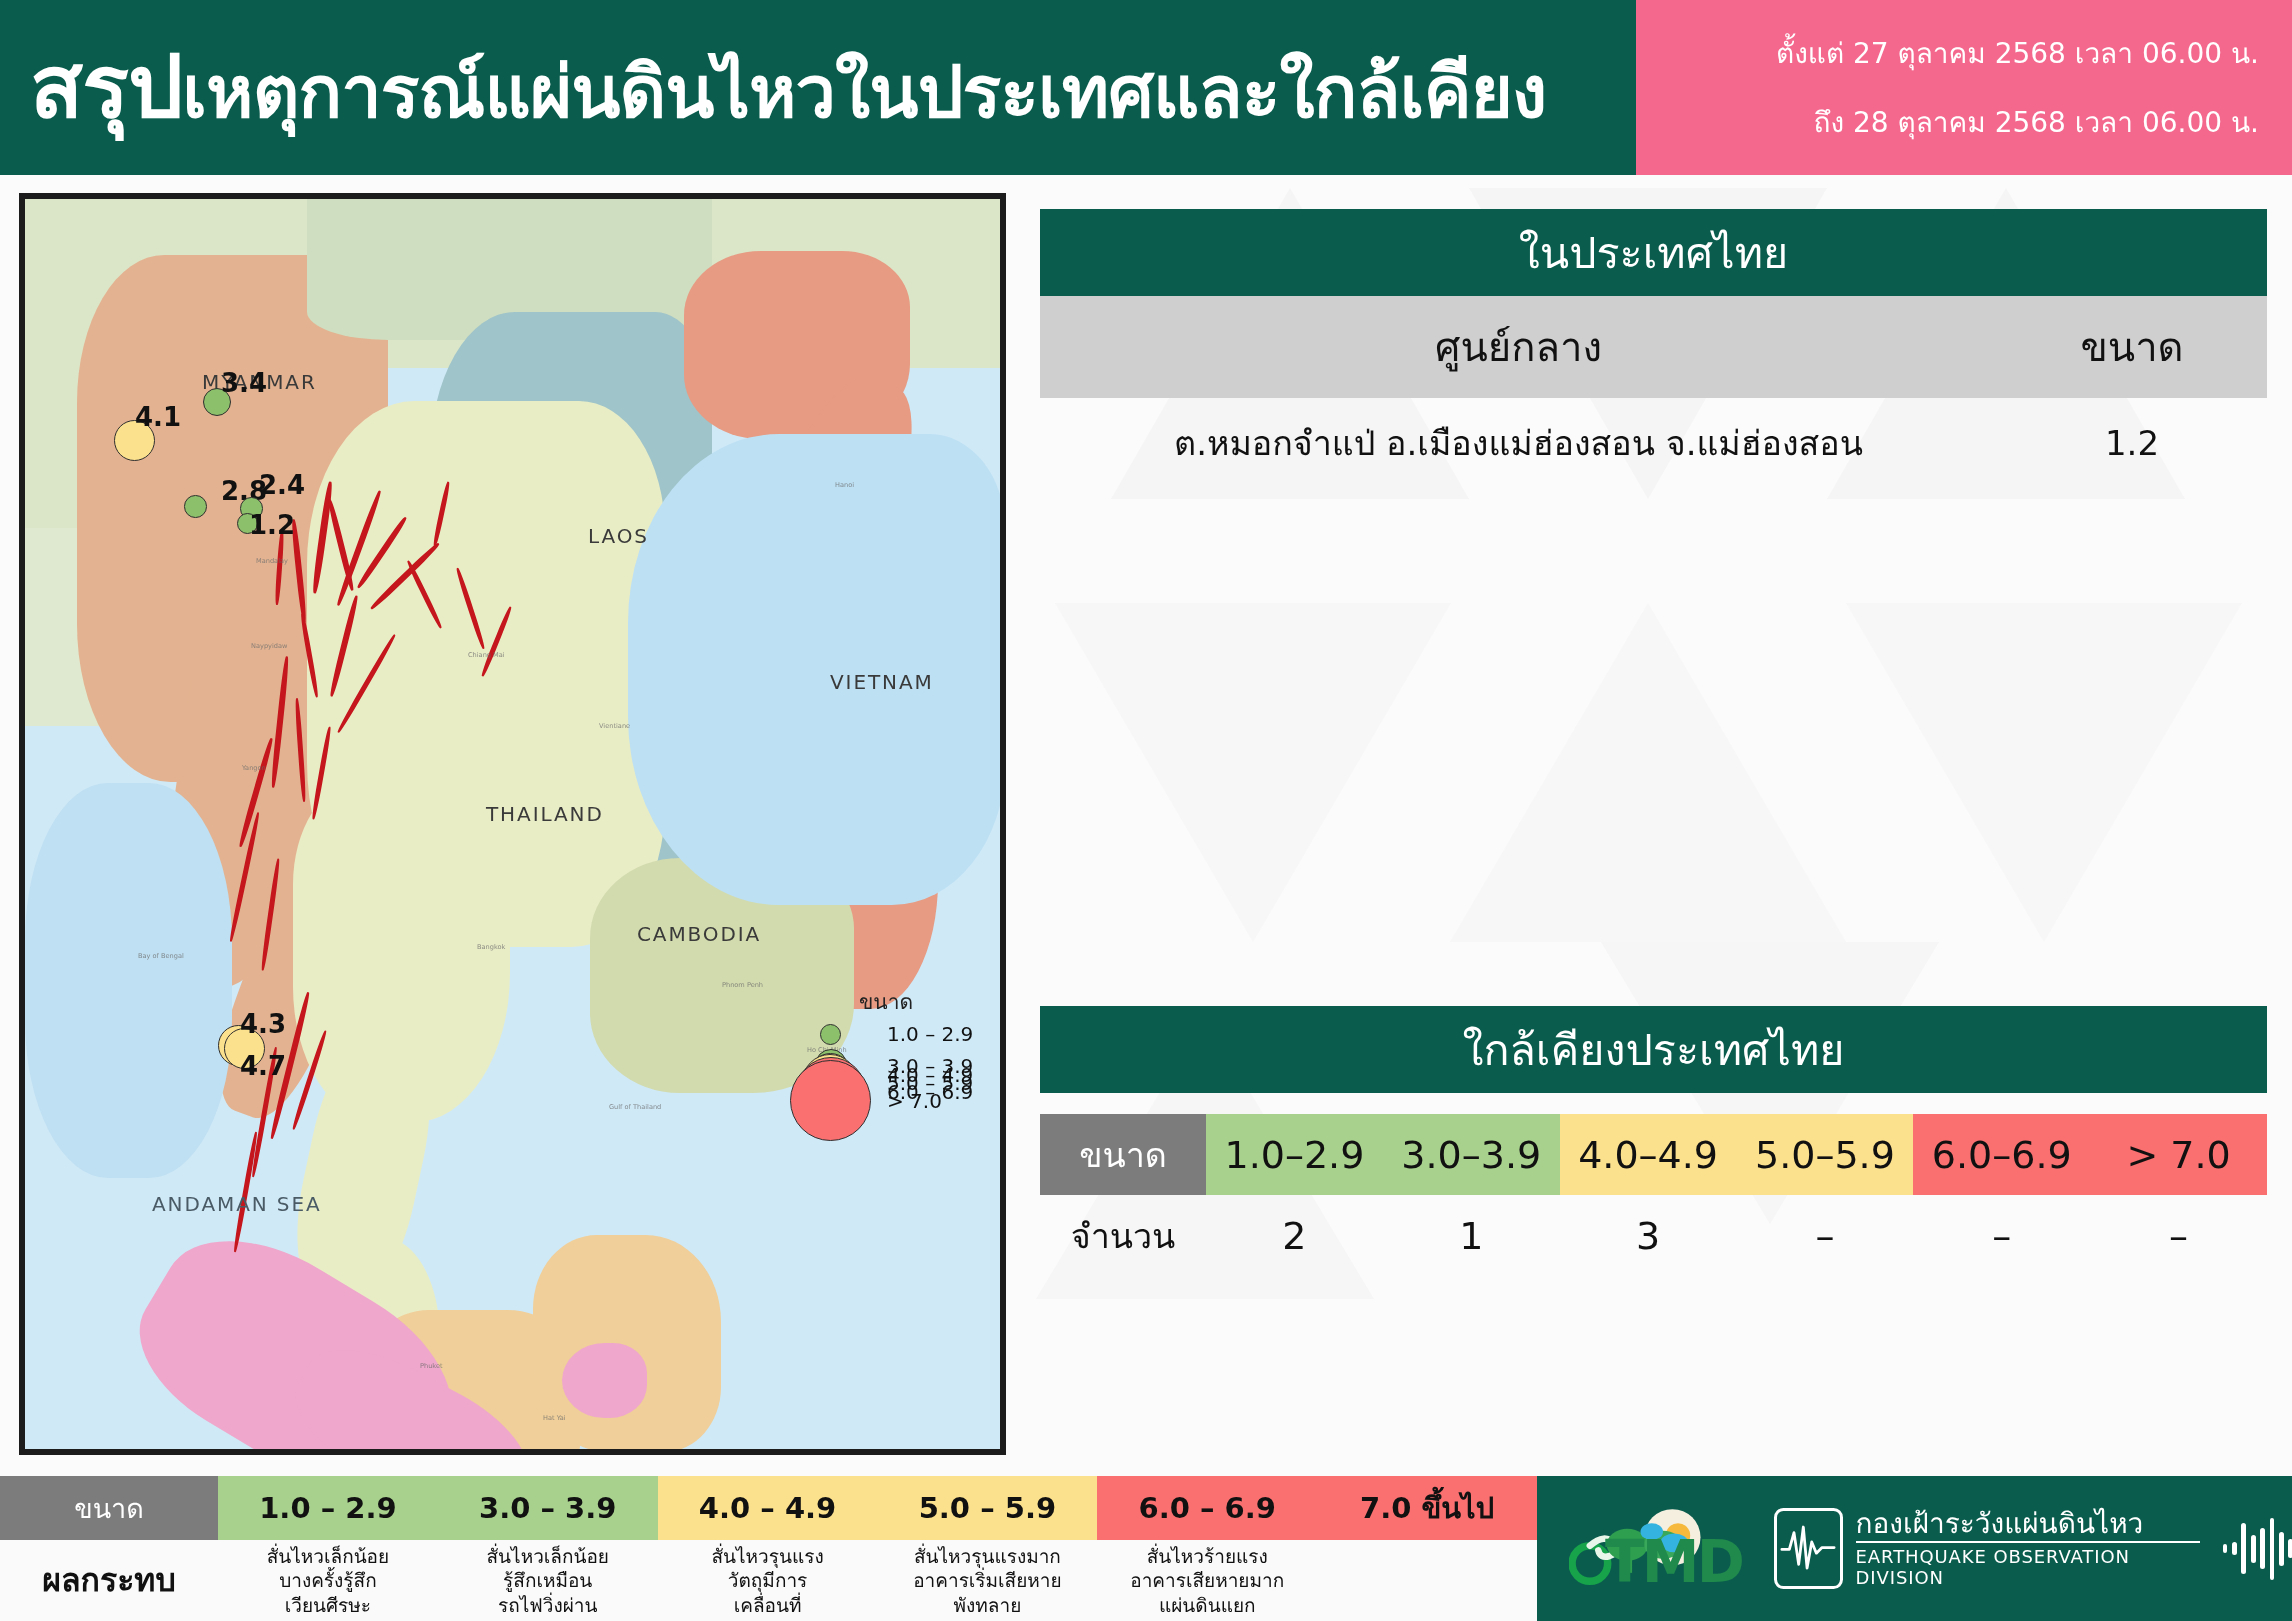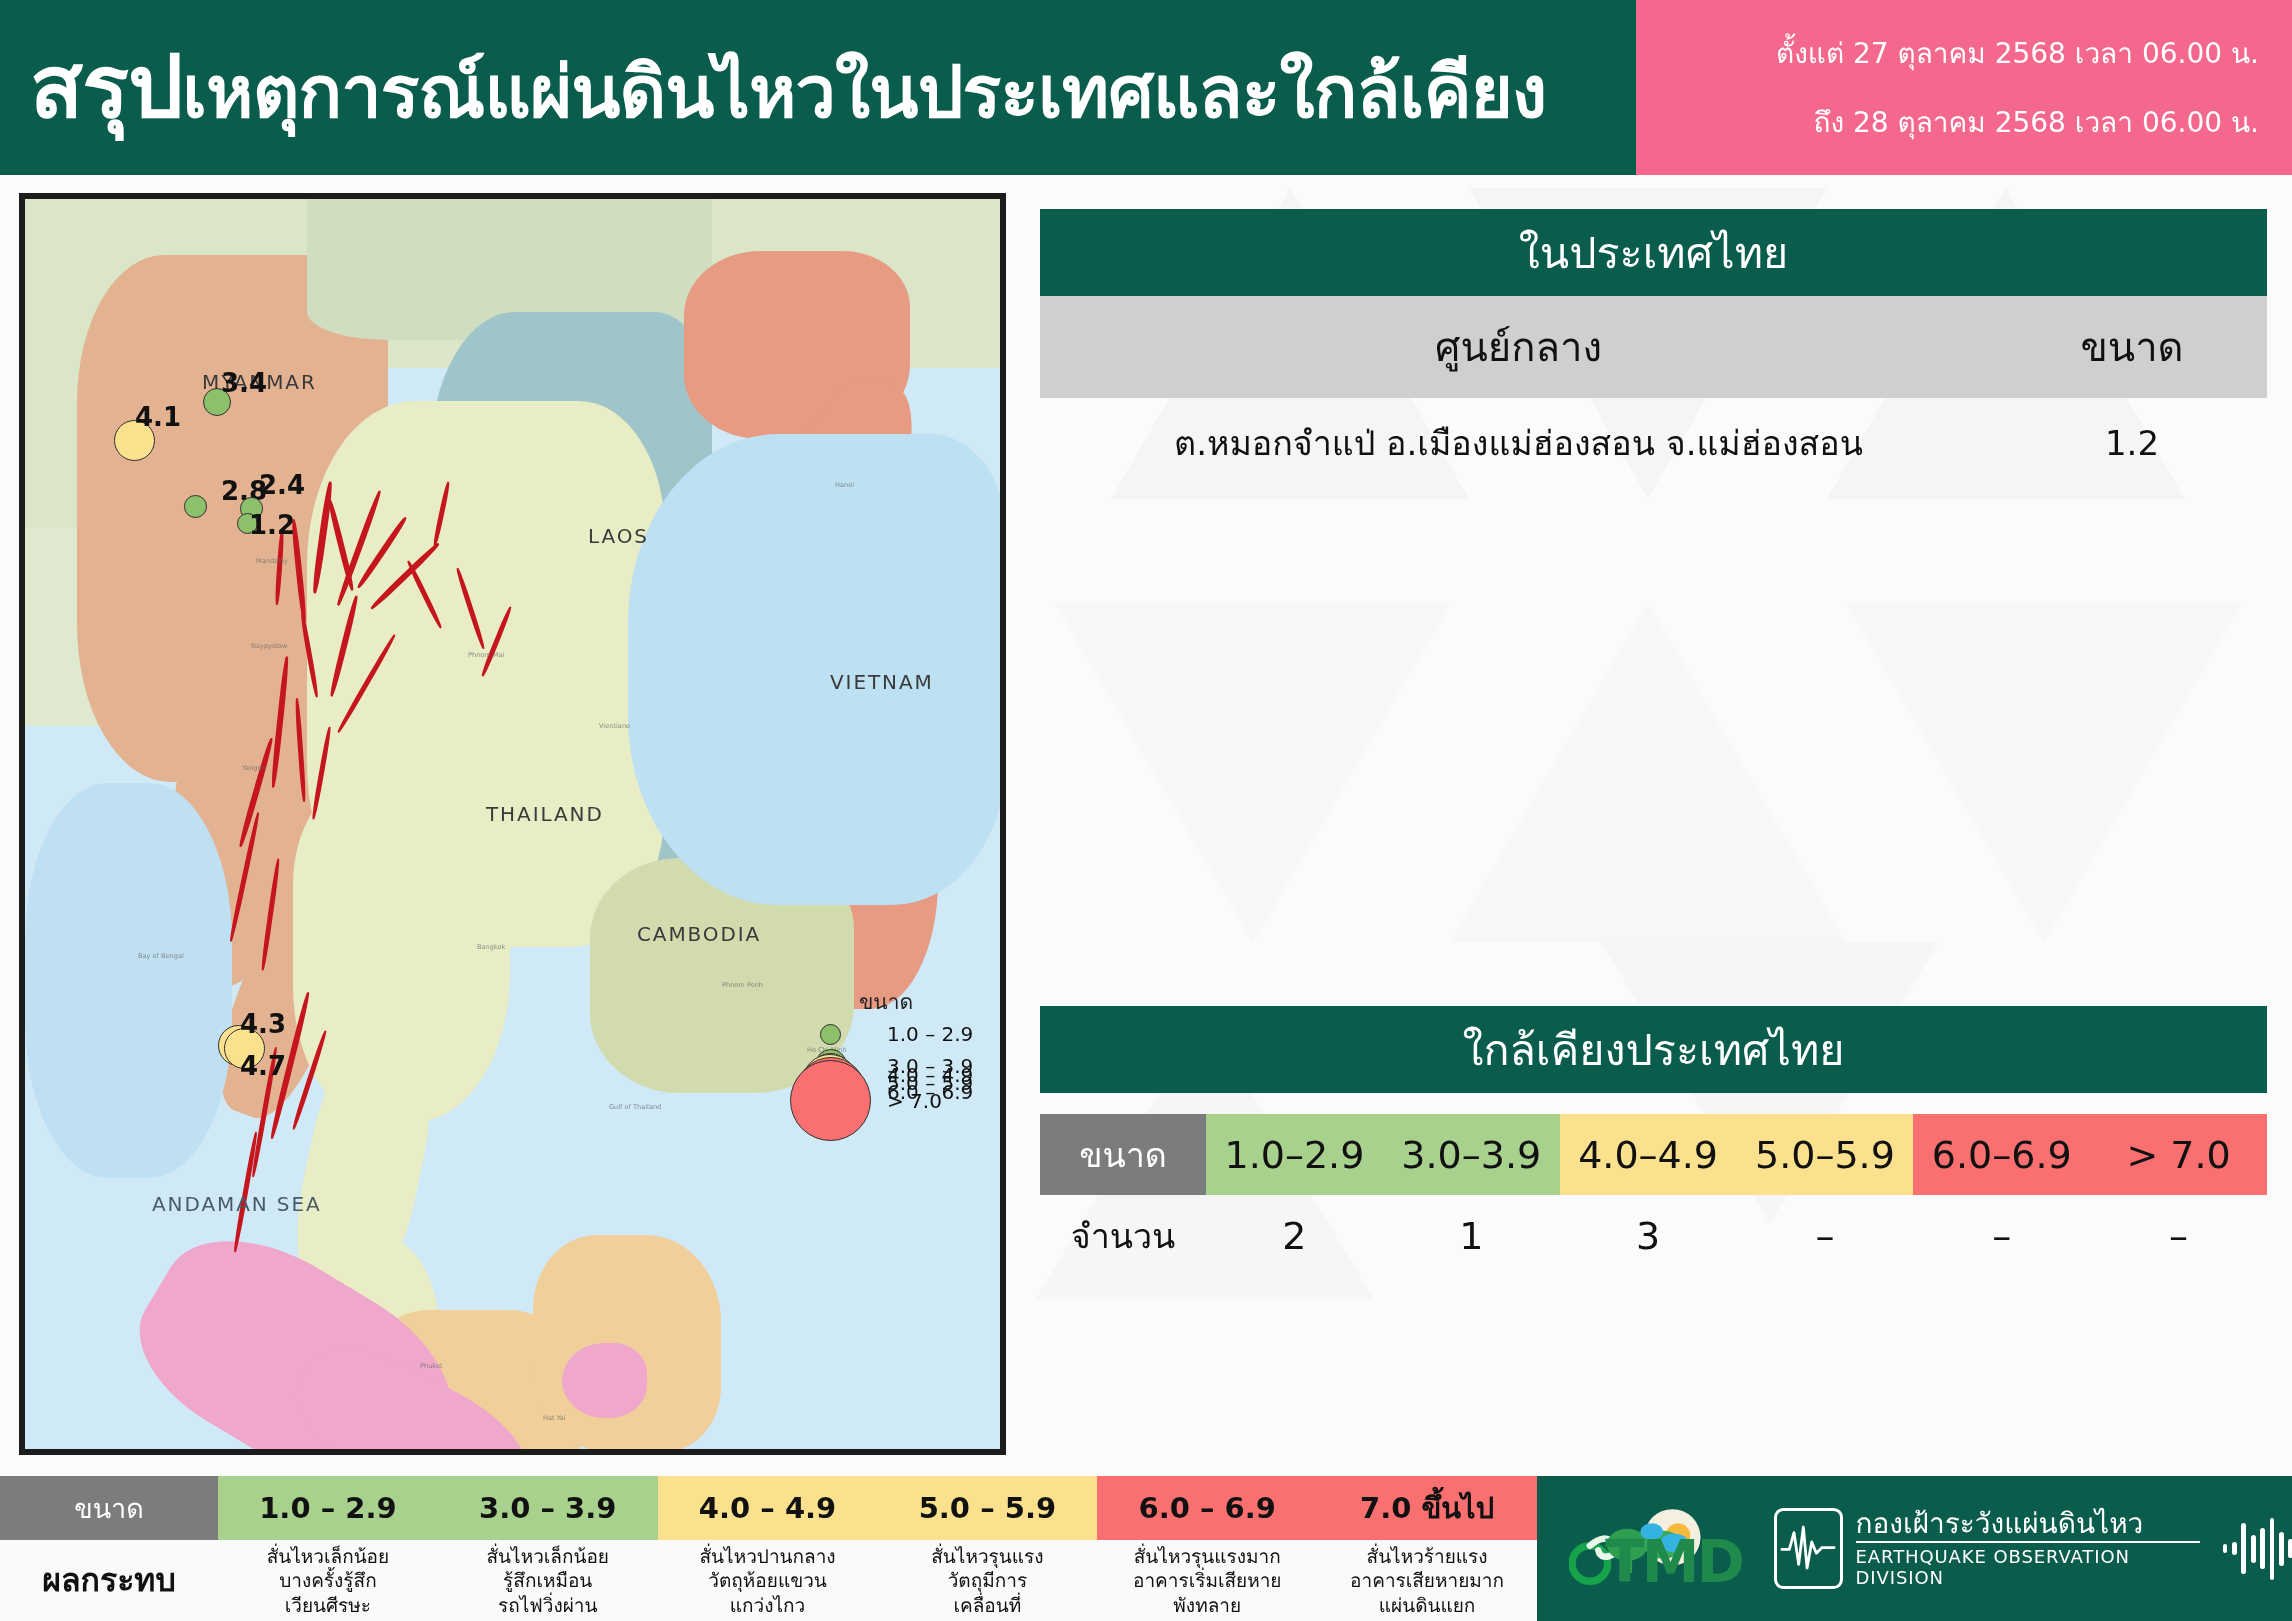--- a/index.html
+++ b/index.html
@@ -181,21 +181,21 @@
       <div class="fault" style="left:282px;top:829px;width:4.7px;height:104px;transform:rotate(18deg);"></div>
       <div class="fault" style="left:218px;top:932px;width:4.7px;height:122px;transform:rotate(10deg);"></div>
       <div class="fault" style="left:443px;top:367px;width:4.7px;height:85px;transform:rotate(-18deg);"></div>
       <div class="fault" style="left:469px;top:405px;width:4.7px;height:75px;transform:rotate(22deg);"></div>
       <div class="fault" style="left:397px;top:358px;width:4.7px;height:75px;transform:rotate(-26deg);"></div>
       <div class="fault" style="left:414px;top:282px;width:4.7px;height:66px;transform:rotate(12deg);"></div>
 
       <div class="minor" style="left:231px;top:358px;">Mandalay</div>
       <div class="minor" style="left:226px;top:443px;">Naypyidaw</div>
       <div class="minor" style="left:217px;top:565px;">Yangon</div>
-      <div class="minor" style="left:443px;top:452px;">Phnom Mai</div>
+      <div class="minor" style="left:443px;top:452px;">Chiang Mai</div>
       <div class="minor" style="left:452px;top:744px;">Bangkok</div>
       <div class="minor" style="left:810px;top:282px;">Hanoi</div>
       <div class="minor" style="left:574px;top:523px;">Vientiane</div>
       <div class="minor" style="left:697px;top:782px;">Phnom Penh</div>
       <div class="minor" style="left:782px;top:847px;">Ho Chi Minh</div>
 
       <div class="minor" style="left:395px;top:1163px;">Phuket</div>
       <div class="minor" style="left:490px;top:1215px;padding-left:28px;">Hat Yai</div>
 
       <div class="minor" style="left:113px;top:753px;">Bay of Bengal</div>
@@ -313,23 +313,20 @@
       <div class="bcell b-mag r">6.0 – 6.9</div>
       <div class="bcell b-mag r">7.0 ขึ้นไป</div>
 
       <div class="bcell b-eff lbl-cell">ผลกระทบ</div>
       <div class="bcell b-eff" style="white-space:pre-line;">สั่นไหวเล็กน้อย
 บางครั้งรู้สึก
 เวียนศีรษะ</div>
       <div class="bcell b-eff" style="white-space:pre-line;">สั่นไหวเล็กน้อย
 รู้สึกเหมือน
 รถไฟวิ่งผ่าน</div>
-      <div class="bcell b-eff" style="white-space:pre-line;">สั่นไหวปานกลาง
-วัตถุห้อยแขวน
-แกว่งไกว</div>
       <div class="bcell b-eff" style="white-space:pre-line;">สั่นไหวรุนแรง
 วัตถุมีการ
 เคลื่อนที่</div>
       <div class="bcell b-eff" style="white-space:pre-line;">สั่นไหวรุนแรงมาก
 อาคารเริ่มเสียหาย
 พังทลาย</div>
       <div class="bcell b-eff" style="white-space:pre-line;">สั่นไหวร้ายแรง
 อาคารเสียหายมาก
 แผ่นดินแยก</div>
     </div>

